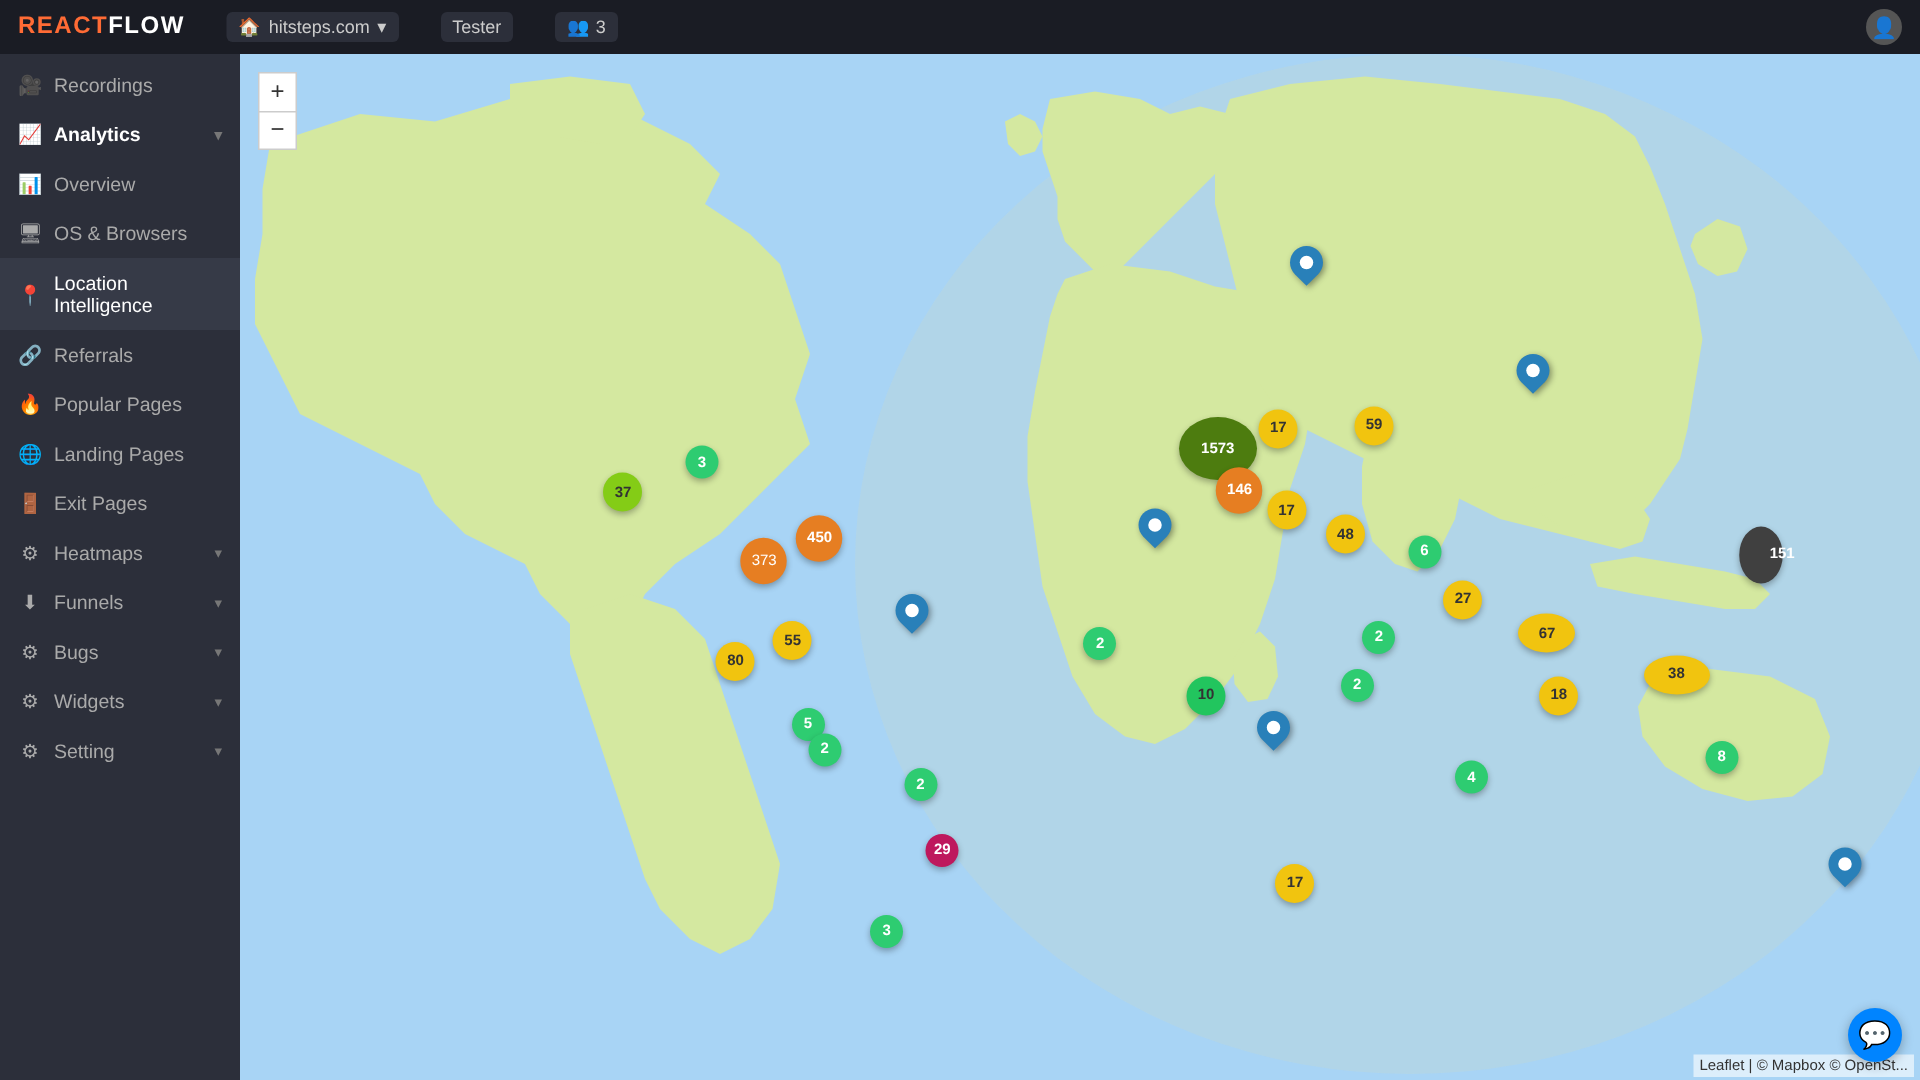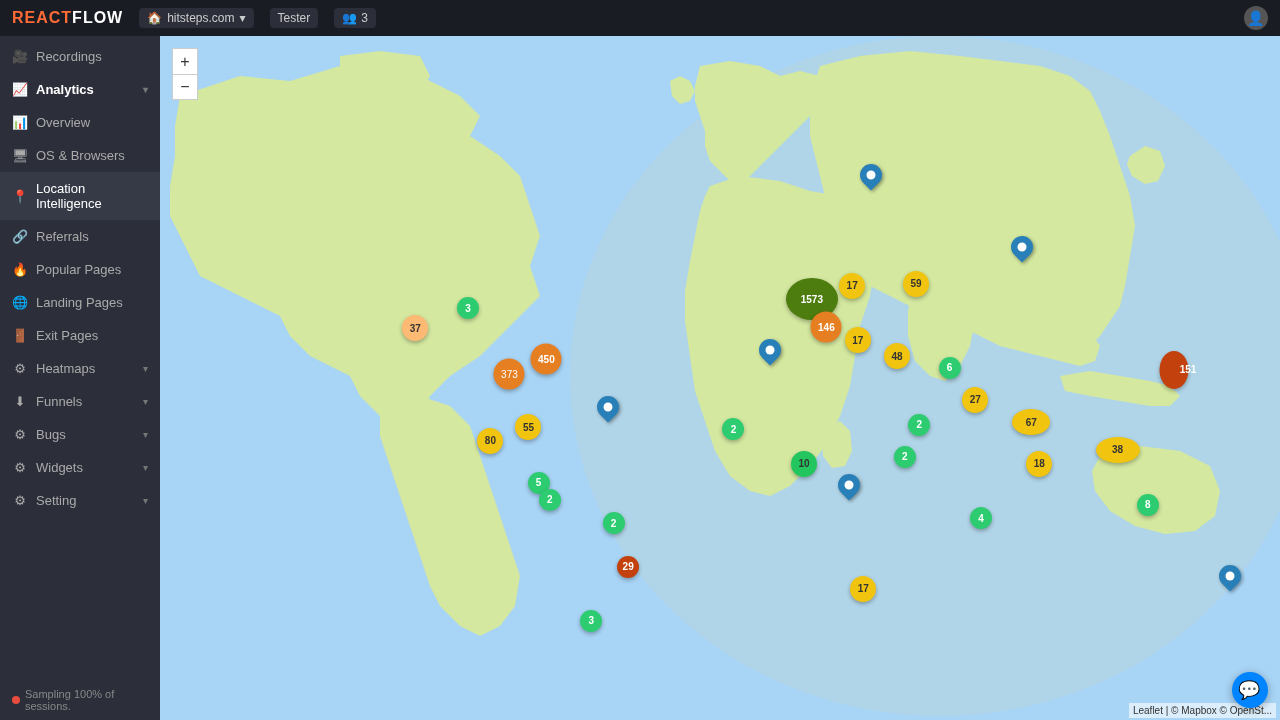--- a/index.html
+++ b/index.html
@@ -1,19 +1,19 @@
 <!DOCTYPE html>
 <html><head>
   <meta charset="utf-8">
   <style>
     * { margin: 0; padding: 0; box-sizing: border-box; }
     body { font-family: -apple-system, BlinkMacSystemFont, 'Segoe UI', sans-serif; background: #2c2f3a; color: #ccc; display: flex; flex-direction: column; height: 720px; width: 1280px; overflow: hidden; }
 
     
-    .topbar { background: #1a1c24; height: 36px; display: flex; align-items: center; padding: 0 12px; gap: 16px; flex-shrink: 0; }
+    .topbar { background: #1a1c24; height: 36px; display: flex; align-items: center; padding: 0 12px; gap: 28px; flex-shrink: 0; }
     .topbar-logo { color: #ff6b35; font-weight: 900; font-size: 16px; letter-spacing: 1px; }
     .topbar-logo span { color: #fff; }
     .topbar-site { background: #2c2f3a; border-radius: 4px; padding: 3px 8px; font-size: 12px; color: #ccc; display: flex; align-items: center; gap: 5px; cursor: pointer; }
     .topbar-badge { background: #2c2f3a; border-radius: 4px; padding: 3px 8px; font-size: 12px; color: #ccc; display: flex; align-items: center; gap: 4px; }
     .topbar-users { background: #2c2f3a; border-radius: 4px; padding: 3px 8px; font-size: 12px; color: #ccc; display: flex; align-items: center; gap: 4px; }
     .topbar-spacer { flex: 1; }
     .topbar-avatar { width: 24px; height: 24px; border-radius: 50%; background: #555; display: flex; align-items: center; justify-content: center; color: #fff; font-size: 14px; }
 
     
     .main { display: flex; flex: 1; overflow: hidden; }
@@ -123,24 +123,20 @@
       <span class="icon">⚙</span>
       <span>Widgets</span>
       <span class="chevron">▾</span>
     </div>
     <div class="sidebar-item">
       <span class="icon">⚙</span>
       <span>Setting</span>
       <span class="chevron">▾</span>
     </div>
     <div style="flex:1;"></div>
-    <div class="sidebar-bottom">
-      <span class="dot-red"></span>
-      <span>Sampling 100% of sessions.</span>
-    </div>
   </div>
 
   <div class="map-area" id="mapArea">
     
     <svg class="map-svg" viewBox="0 0 1120 684" xmlns="http://www.w3.org/2000/svg">
 
       <rect width="1120" height="684" fill="#a8d4f5"></rect>
 
       <ellipse cx="780" cy="340" rx="370" ry="340" fill="rgba(220,220,180,0.18)"></ellipse>
 
@@ -173,48 +169,48 @@
 
     
     <div class="map-zoom">
       <button>+</button>
       <button>−</button>
     </div>
 
     
     <div id="markers-container" style="position:absolute;top:0;left:0;width:100%;height:100%;pointer-events:none;">
         <div style="position: absolute; left: 27.5%; top: 39.8%; transform: translate(-50%, -50%); width: 22px; height: 22px; border-radius: 50%; background: rgb(46, 204, 113); color: rgb(255, 255, 255); display: flex; align-items: center; justify-content: center; font-size: 10px; font-weight: 700; cursor: pointer; pointer-events: auto; box-shadow: rgba(0, 0, 0, 0.3) 0px 2px 4px;">3</div>
-        <div style="position: absolute; left: 22.8%; top: 42.7%; transform: translate(-50%, -50%); width: 26px; height: 26px; border-radius: 50%; background: #fdba74; color: rgb(51, 51, 51); display: flex; align-items: center; justify-content: center; font-size: 10px; font-weight: 700; cursor: pointer; pointer-events: auto; box-shadow: rgba(0, 0, 0, 0.3) 0px 2px 4px;">37</div>
+        <div style="position: absolute; left: 22.8%; top: 42.7%; transform: translate(-50%, -50%); width: 26px; height: 26px; border-radius: 50%; background: #84cc16; color: rgb(51, 51, 51); display: flex; align-items: center; justify-content: center; font-size: 10px; font-weight: 700; cursor: pointer; pointer-events: auto; box-shadow: rgba(0, 0, 0, 0.3) 0px 2px 4px;">37</div>
         <div style="position: absolute; left: 34.5%; top: 47.2%; transform: translate(-50%, -50%); width: 31px; height: 31px; border-radius: 50%; background: rgb(230, 126, 34); color: rgb(255, 255, 255); display: flex; align-items: center; justify-content: center; font-size: 10px; font-weight: 700; cursor: pointer; pointer-events: auto; box-shadow: rgba(0, 0, 0, 0.3) 0px 2px 4px;">450</div>
         <div style="position: absolute; left: 31.2%; top: 49.4%; transform: translate(-50%, -50%); width: 31px; height: 31px; border-radius: 50%; background: rgb(230, 126, 34); color: rgb(255, 255, 255); display: flex; align-items: center; justify-content: center; font-size: 10px; font-weight: 400; cursor: pointer; pointer-events: auto; box-shadow: rgba(0, 0, 0, 0.3) 0px 2px 4px;">373</div>
         <div style="position: absolute; left: 32.9%; top: 57.2%; transform: translate(-50%, -50%); width: 26px; height: 26px; border-radius: 50%; background: rgb(241, 196, 15); color: rgb(51, 51, 51); display: flex; align-items: center; justify-content: center; font-size: 10px; font-weight: 700; cursor: pointer; pointer-events: auto; box-shadow: rgba(0, 0, 0, 0.3) 0px 2px 4px;">55</div>
         <div style="position: absolute; left: 29.5%; top: 59.2%; transform: translate(-50%, -50%); width: 26px; height: 26px; border-radius: 50%; background: rgb(241, 196, 15); color: rgb(51, 51, 51); display: flex; align-items: center; justify-content: center; font-size: 10px; font-weight: 700; cursor: pointer; pointer-events: auto; box-shadow: rgba(0, 0, 0, 0.3) 0px 2px 4px;">80</div>
         <div style="position: absolute; left: 33.8%; top: 65.3%; transform: translate(-50%, -50%); width: 22px; height: 22px; border-radius: 50%; background: rgb(46, 204, 113); color: rgb(255, 255, 255); display: flex; align-items: center; justify-content: center; font-size: 10px; font-weight: 700; cursor: pointer; pointer-events: auto; box-shadow: rgba(0, 0, 0, 0.3) 0px 2px 4px;">5</div>
         <div style="position: absolute; left: 34.8%; top: 67.8%; transform: translate(-50%, -50%); width: 22px; height: 22px; border-radius: 50%; background: rgb(46, 204, 113); color: rgb(255, 255, 255); display: flex; align-items: center; justify-content: center; font-size: 10px; font-weight: 700; cursor: pointer; pointer-events: auto; box-shadow: rgba(0, 0, 0, 0.3) 0px 2px 4px;">2</div>
-        <div style="position: absolute; left: 41.8%; top: 77.6%; transform: translate(-50%, -50%); width: 22px; height: 22px; border-radius: 50%; background: #c2410c; color: rgb(255, 255, 255); display: flex; align-items: center; justify-content: center; font-size: 10px; font-weight: 700; cursor: pointer; pointer-events: auto; box-shadow: rgba(0, 0, 0, 0.3) 0px 2px 4px;">29</div>
+        <div style="position: absolute; left: 41.8%; top: 77.6%; transform: translate(-50%, -50%); width: 22px; height: 22px; border-radius: 50%; background: #be185d; color: rgb(255, 255, 255); display: flex; align-items: center; justify-content: center; font-size: 10px; font-weight: 700; cursor: pointer; pointer-events: auto; box-shadow: rgba(0, 0, 0, 0.3) 0px 2px 4px;">29</div>
         <div style="position: absolute; left: 40.5%; top: 71.2%; transform: translate(-50%, -50%); width: 22px; height: 22px; border-radius: 50%; background: rgb(46, 204, 113); color: rgb(255, 255, 255); display: flex; align-items: center; justify-content: center; font-size: 10px; font-weight: 700; cursor: pointer; pointer-events: auto; box-shadow: rgba(0, 0, 0, 0.3) 0px 2px 4px;">2</div>
         <div style="position: absolute; left: 38.5%; top: 85.5%; transform: translate(-50%, -50%); width: 22px; height: 22px; border-radius: 50%; background: rgb(46, 204, 113); color: rgb(255, 255, 255); display: flex; align-items: center; justify-content: center; font-size: 10px; font-weight: 700; cursor: pointer; pointer-events: auto; box-shadow: rgba(0, 0, 0, 0.3) 0px 2px 4px;">3</div>
         <div style="position: absolute; left: 58.2%; top: 38.5%; transform: translate(-50%, -50%); width: 52px; height: 42px; border-radius: 50%; background: #4d7c0f; color: rgb(255, 255, 255); display: flex; align-items: center; justify-content: center; font-size: 10px; font-weight: 700; cursor: pointer; pointer-events: auto; box-shadow: rgba(0, 0, 0, 0.3) 0px 2px 4px;">1573</div>
         <div style="position: absolute; left: 59.5%; top: 42.6%; transform: translate(-50%, -50%); width: 31px; height: 31px; border-radius: 50%; background: rgb(230, 126, 34); color: rgb(255, 255, 255); display: flex; align-items: center; justify-content: center; font-size: 10px; font-weight: 700; cursor: pointer; pointer-events: auto; box-shadow: rgba(0, 0, 0, 0.3) 0px 2px 4px;">146</div>
         <div style="position: absolute; left: 61.8%; top: 36.5%; transform: translate(-50%, -50%); width: 26px; height: 26px; border-radius: 50%; background: rgb(241, 196, 15); color: rgb(51, 51, 51); display: flex; align-items: center; justify-content: center; font-size: 10px; font-weight: 700; cursor: pointer; pointer-events: auto; box-shadow: rgba(0, 0, 0, 0.3) 0px 2px 4px;">17</div>
         <div style="position: absolute; left: 67.5%; top: 36.2%; transform: translate(-50%, -50%); width: 26px; height: 26px; border-radius: 50%; background: rgb(241, 196, 15); color: rgb(51, 51, 51); display: flex; align-items: center; justify-content: center; font-size: 10px; font-weight: 700; cursor: pointer; pointer-events: auto; box-shadow: rgba(0, 0, 0, 0.3) 0px 2px 4px;">59</div>
         <div style="position: absolute; left: 62.3%; top: 44.5%; transform: translate(-50%, -50%); width: 26px; height: 26px; border-radius: 50%; background: rgb(241, 196, 15); color: rgb(51, 51, 51); display: flex; align-items: center; justify-content: center; font-size: 10px; font-weight: 700; cursor: pointer; pointer-events: auto; box-shadow: rgba(0, 0, 0, 0.3) 0px 2px 4px;">17</div>
         <div style="position: absolute; left: 65.8%; top: 46.8%; transform: translate(-50%, -50%); width: 26px; height: 26px; border-radius: 50%; background: rgb(241, 196, 15); color: rgb(51, 51, 51); display: flex; align-items: center; justify-content: center; font-size: 10px; font-weight: 700; cursor: pointer; pointer-events: auto; box-shadow: rgba(0, 0, 0, 0.3) 0px 2px 4px;">48</div>
         <div style="position: absolute; left: 70.5%; top: 48.5%; transform: translate(-50%, -50%); width: 22px; height: 22px; border-radius: 50%; background: rgb(46, 204, 113); color: rgb(255, 255, 255); display: flex; align-items: center; justify-content: center; font-size: 10px; font-weight: 700; cursor: pointer; pointer-events: auto; box-shadow: rgba(0, 0, 0, 0.3) 0px 2px 4px;">6</div>
         <div style="position: absolute; left: 72.8%; top: 53.2%; transform: translate(-50%, -50%); width: 26px; height: 26px; border-radius: 50%; background: rgb(241, 196, 15); color: rgb(51, 51, 51); display: flex; align-items: center; justify-content: center; font-size: 10px; font-weight: 700; cursor: pointer; pointer-events: auto; box-shadow: rgba(0, 0, 0, 0.3) 0px 2px 4px;">27</div>
         <div style="position: absolute; left: 78.5%; top: 62.5%; transform: translate(-50%, -50%); width: 26px; height: 26px; border-radius: 50%; background: rgb(241, 196, 15); color: rgb(51, 51, 51); display: flex; align-items: center; justify-content: center; font-size: 10px; font-weight: 700; cursor: pointer; pointer-events: auto; box-shadow: rgba(0, 0, 0, 0.3) 0px 2px 4px;">18</div>
         <div style="position: absolute; left: 77.8%; top: 56.5%; transform: translate(-50%, -50%); width: 38px; height: 26px; border-radius: 50%; background: rgb(241, 196, 15); color: rgb(51, 51, 51); display: flex; align-items: center; justify-content: center; font-size: 10px; font-weight: 700; cursor: pointer; pointer-events: auto; box-shadow: rgba(0, 0, 0, 0.3) 0px 2px 4px;">67</div>
         <div style="position: absolute; left: 73.3%; top: 70.5%; transform: translate(-50%, -50%); width: 22px; height: 22px; border-radius: 50%; background: rgb(46, 204, 113); color: rgb(255, 255, 255); display: flex; align-items: center; justify-content: center; font-size: 10px; font-weight: 700; cursor: pointer; pointer-events: auto; box-shadow: rgba(0, 0, 0, 0.3) 0px 2px 4px;">4</div>
         <div style="position: absolute; left: 67.8%; top: 56.8%; transform: translate(-50%, -50%); width: 22px; height: 22px; border-radius: 50%; background: rgb(46, 204, 113); color: rgb(255, 255, 255); display: flex; align-items: center; justify-content: center; font-size: 10px; font-weight: 700; cursor: pointer; pointer-events: auto; box-shadow: rgba(0, 0, 0, 0.3) 0px 2px 4px;">2</div>
         <div style="position: absolute; left: 66.5%; top: 61.5%; transform: translate(-50%, -50%); width: 22px; height: 22px; border-radius: 50%; background: rgb(46, 204, 113); color: rgb(255, 255, 255); display: flex; align-items: center; justify-content: center; font-size: 10px; font-weight: 700; cursor: pointer; pointer-events: auto; box-shadow: rgba(0, 0, 0, 0.3) 0px 2px 4px;">2</div>
         <div style="position: absolute; left: 57.5%; top: 62.5%; transform: translate(-50%, -50%); width: 26px; height: 26px; border-radius: 50%; background: #22c55e; color: rgb(51, 51, 51); display: flex; align-items: center; justify-content: center; font-size: 10px; font-weight: 700; cursor: pointer; pointer-events: auto; box-shadow: rgba(0, 0, 0, 0.3) 0px 2px 4px;">10</div>
         <div style="position: absolute; left: 51.2%; top: 57.5%; transform: translate(-50%, -50%); width: 22px; height: 22px; border-radius: 50%; background: rgb(46, 204, 113); color: rgb(255, 255, 255); display: flex; align-items: center; justify-content: center; font-size: 10px; font-weight: 700; cursor: pointer; pointer-events: auto; box-shadow: rgba(0, 0, 0, 0.3) 0px 2px 4px;">2</div>
         <div style="position: absolute; left: 88.2%; top: 68.5%; transform: translate(-50%, -50%); width: 22px; height: 22px; border-radius: 50%; background: rgb(46, 204, 113); color: rgb(255, 255, 255); display: flex; align-items: center; justify-content: center; font-size: 10px; font-weight: 700; cursor: pointer; pointer-events: auto; box-shadow: rgba(0, 0, 0, 0.3) 0px 2px 4px;">8</div>
         <div style="position: absolute; left: 85.5%; top: 60.5%; transform: translate(-50%, -50%); width: 44px; height: 26px; border-radius: 50%; background: rgb(241, 196, 15); color: rgb(51, 51, 51); display: flex; align-items: center; justify-content: center; font-size: 10px; font-weight: 700; cursor: pointer; pointer-events: auto; box-shadow: rgba(0, 0, 0, 0.3) 0px 2px 4px;">38</div>
-        <div style="position: absolute; left: 90.5%; top: 48.8%; transform: translate(-50%, -50%); width: 22px; height: 38px; border-radius: 50%; background: #c2410c; color: rgb(255, 255, 255); display: flex; align-items: center; justify-content: center; font-size: 10px; font-weight: 700; cursor: pointer; pointer-events: auto; box-shadow: rgba(0, 0, 0, 0.3) 0px 2px 4px; padding-left: 29px;">151</div>
+        <div style="position: absolute; left: 90.5%; top: 48.8%; transform: translate(-50%, -50%); width: 22px; height: 38px; border-radius: 50%; background: #404040; color: rgb(255, 255, 255); display: flex; align-items: center; justify-content: center; font-size: 10px; font-weight: 700; cursor: pointer; pointer-events: auto; box-shadow: rgba(0, 0, 0, 0.3) 0px 2px 4px; padding-left: 29px;">151</div>
         <div style="position: absolute; left: 62.8%; top: 80.8%; transform: translate(-50%, -50%); width: 26px; height: 26px; border-radius: 50%; background: rgb(241, 196, 15); color: rgb(51, 51, 51); display: flex; align-items: center; justify-content: center; font-size: 10px; font-weight: 700; cursor: pointer; pointer-events: auto; box-shadow: rgba(0, 0, 0, 0.3) 0px 2px 4px;">17</div>
         <div style="position: absolute; left: 63.5%; top: 22%; transform: translate(-50%, -100%); cursor: pointer; pointer-events: auto;">
           <div style="width: 22px; height: 22px; background: rgb(41, 128, 185); border-radius: 50% 50% 50% 0px; transform: rotate(-45deg); box-shadow: rgba(0, 0, 0, 0.4) 0px 2px 4px; position: relative;">
             <div style="width: 9px; height: 9px; background: rgb(255, 255, 255); border-radius: 50%; position: absolute; top: 50%; left: 50%; transform: translate(-50%, -50%);"></div>
           </div>
         </div>
         <div style="position: absolute; left: 54.5%; top: 47.5%; transform: translate(-50%, -100%); cursor: pointer; pointer-events: auto;">
           <div style="width: 22px; height: 22px; background: rgb(41, 128, 185); border-radius: 50% 50% 50% 0px; transform: rotate(-45deg); box-shadow: rgba(0, 0, 0, 0.4) 0px 2px 4px; position: relative;">
             <div style="width: 9px; height: 9px; background: rgb(255, 255, 255); border-radius: 50%; position: absolute; top: 50%; left: 50%; transform: translate(-50%, -50%);"></div>
           </div>

